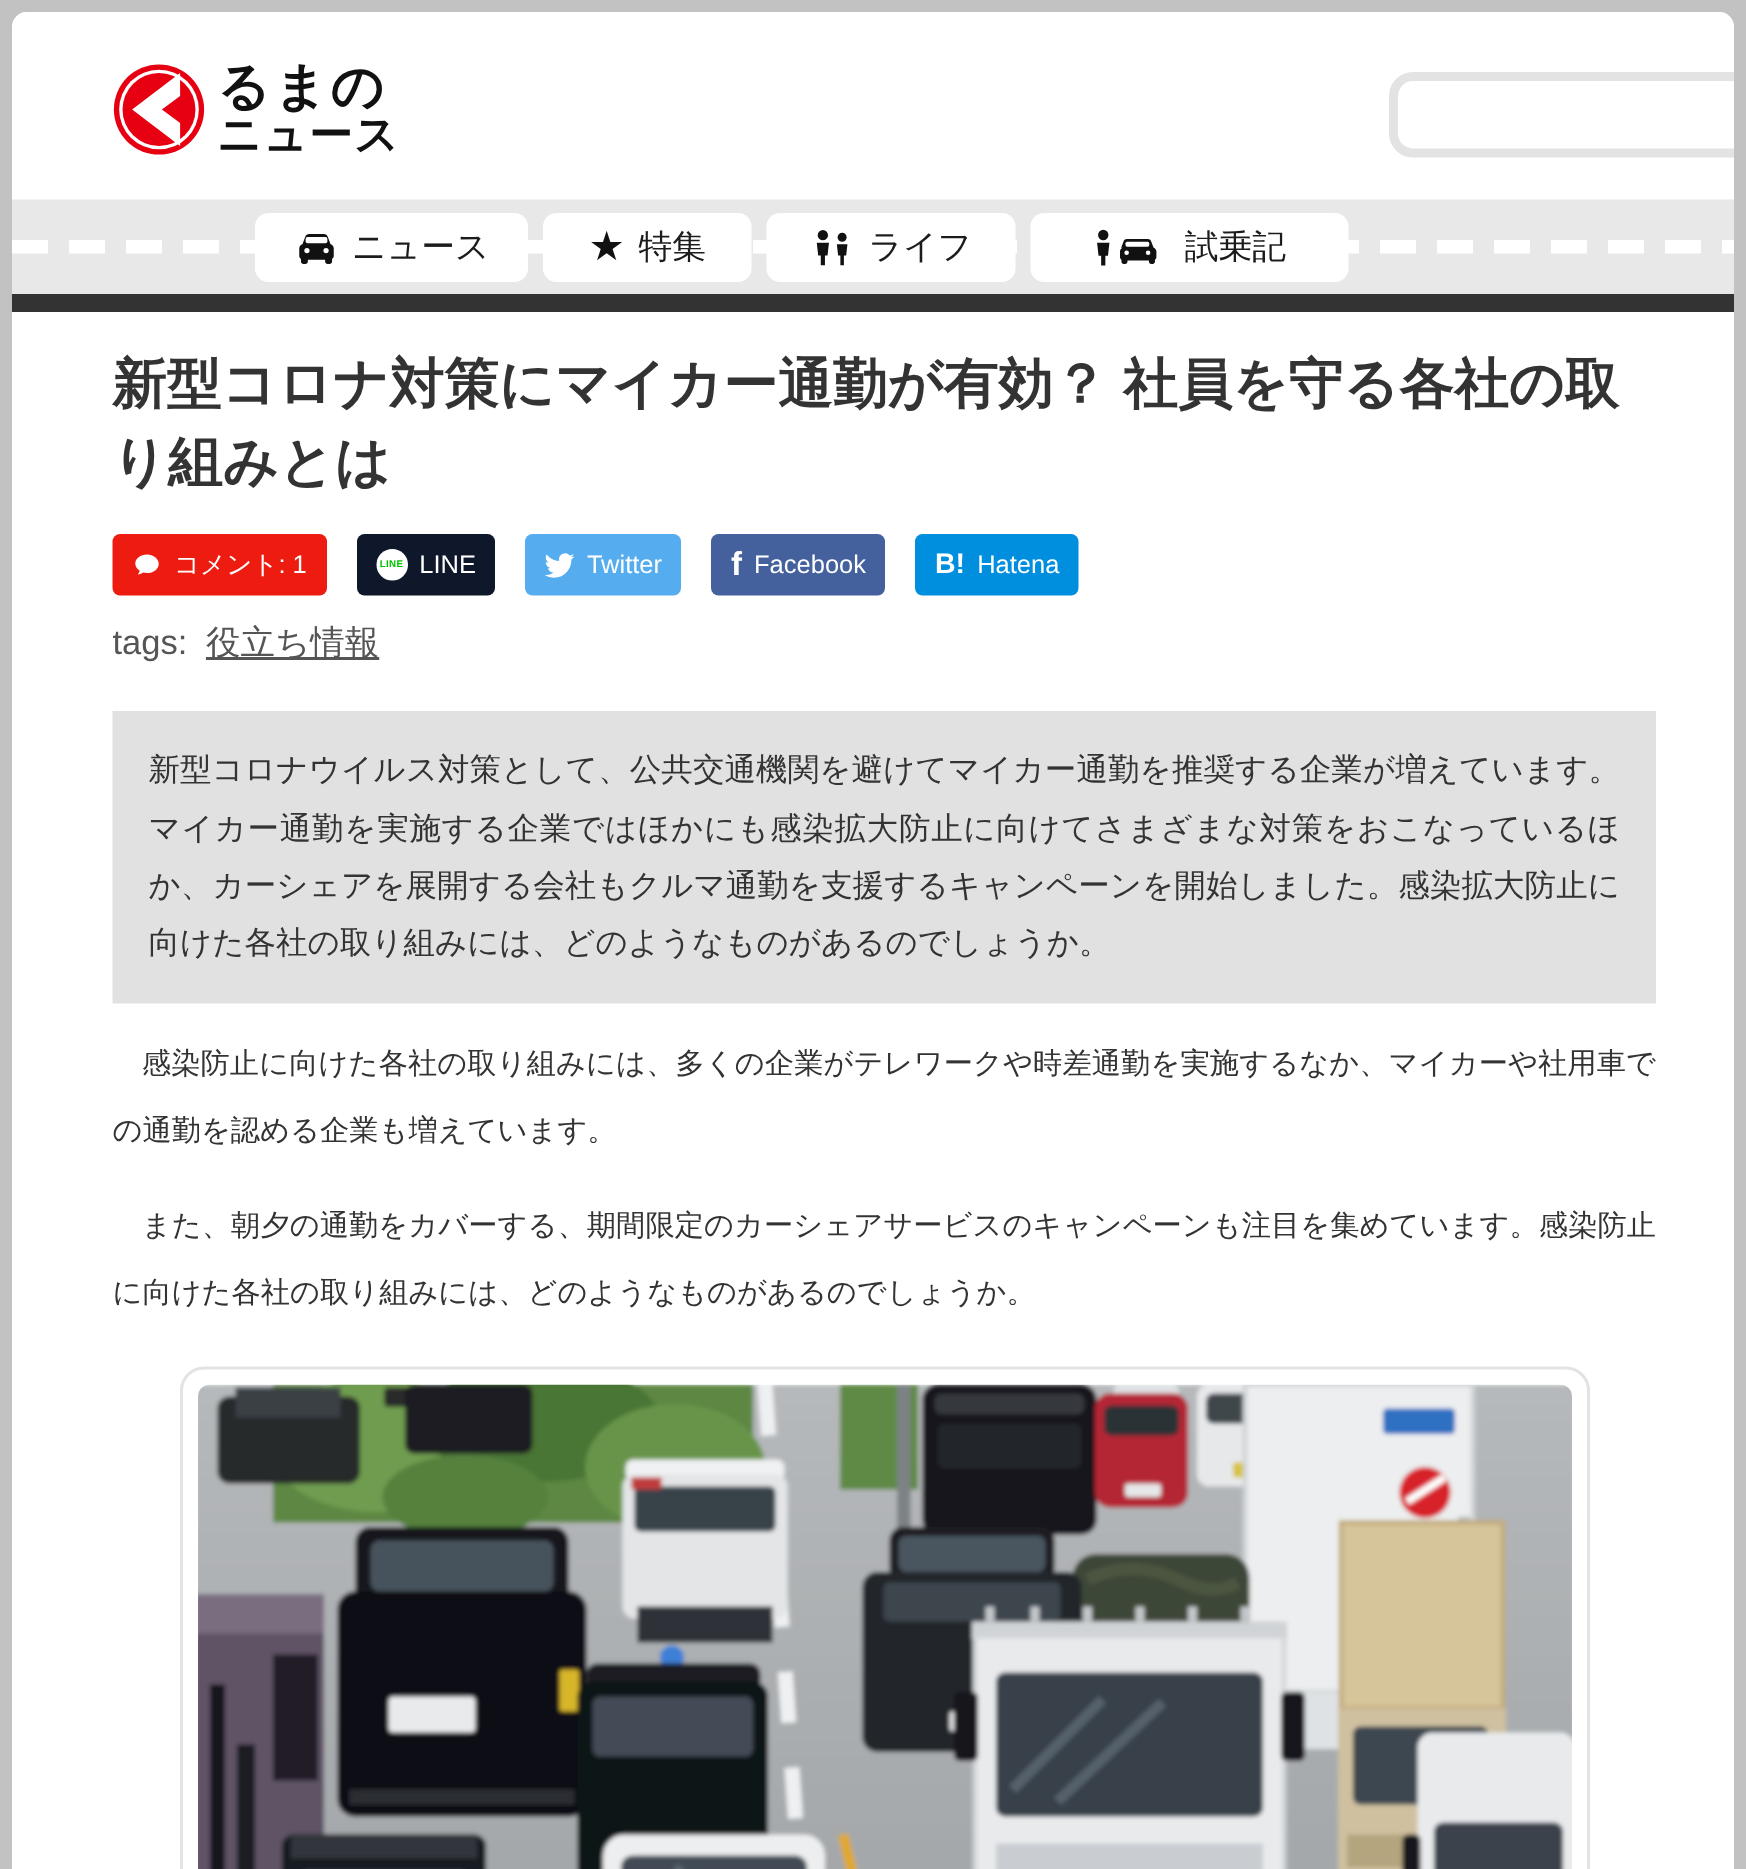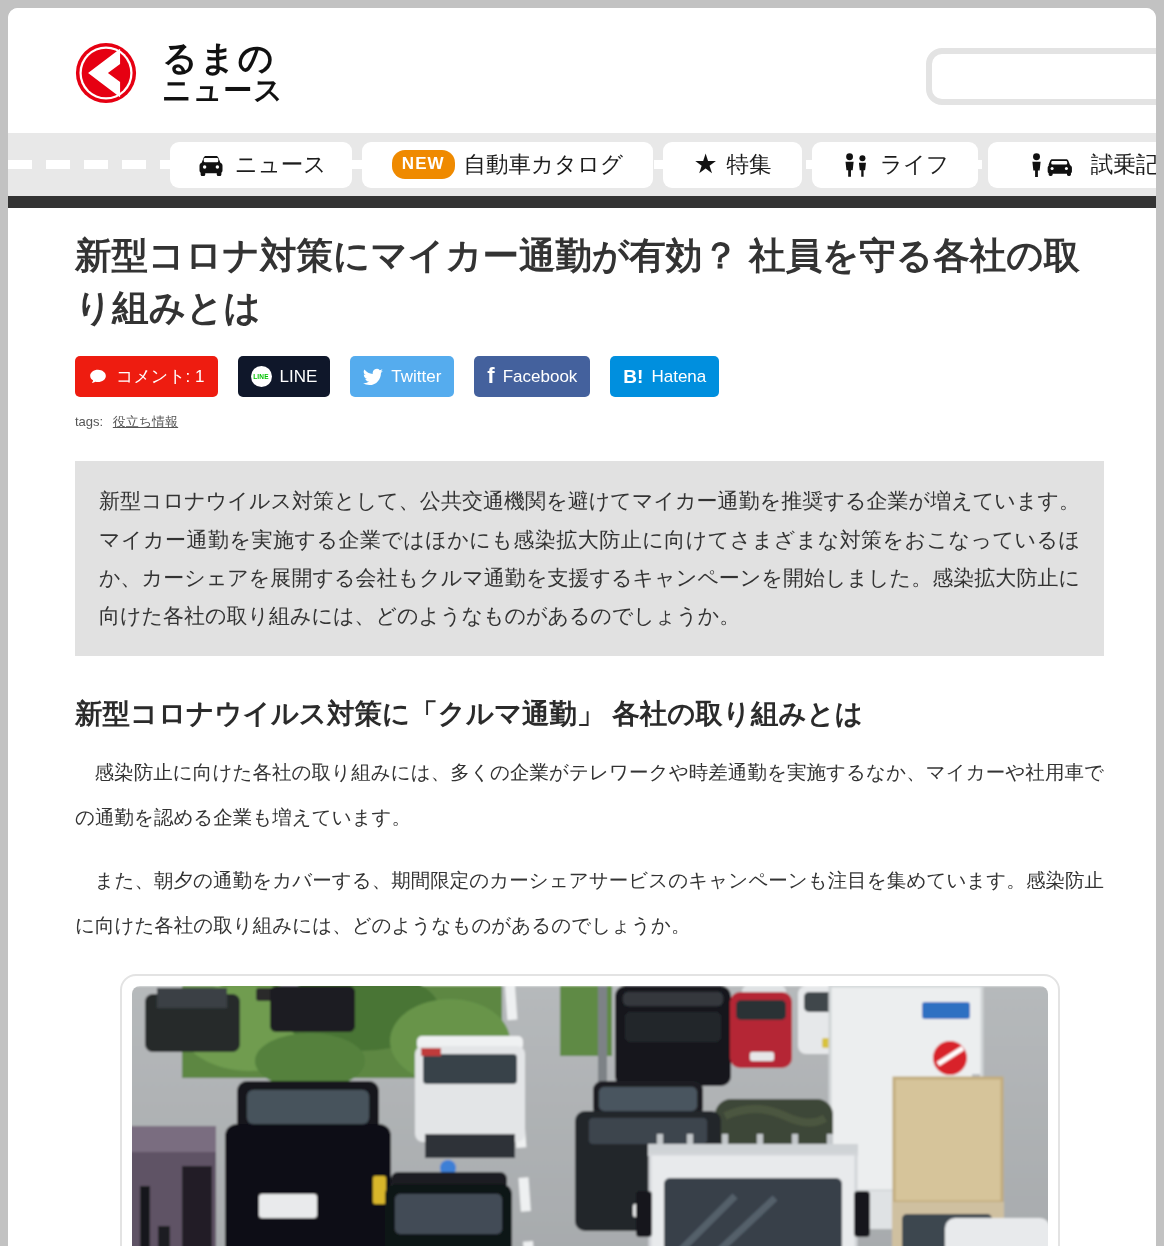--- a/index.html
+++ b/index.html
@@ -12,21 +12,21 @@
   }
   .page {
     position: absolute; left: 8px; top: 8px;
     width: 1148px; height: 1238px;
     background: #fff;
     border-radius: 10px 10px 0 0;
     overflow: hidden;
   }
   
   .site-header { position: relative; height: 125px; background: #fff; }
-  .logo { position: absolute; left: 66px; top: 32px; display: flex; align-items: center; gap: 24px; text-decoration: none; cursor: pointer; }
+  .logo { position: absolute; left: 66px; top: 32px; display: flex; align-items: center; gap: 7px; text-decoration: none; cursor: pointer; }
   .logo-mark { width: 64px; height: 64px; display: block; }
   .logo-text { display: flex; flex-direction: column; line-height: 1.02; color: #111; font-weight: 800; }
   .logo-line1 { font-size: 35px; letter-spacing: 2px; }
   .logo-line2 { font-size: 29px; letter-spacing: 1px; }
   .search-input {
     position: absolute; top: 40px; right: -70px;
     width: 300px; height: 57px;
     border: 6px solid #e3e3e3; border-radius: 16px;
     background: #fff; outline: none;
     font-size: 18px; padding: 0 14px; color: #333;
@@ -81,21 +81,21 @@
   .btn-twitter { background: #55acee; }
   .btn-facebook { background: #44619d; }
   .btn-hatena { background: #008fde; }
   .line-dot {
     width: 21px; height: 21px; border-radius: 50%; background: #fff; color: #00c300;
     display: inline-flex; align-items: center; justify-content: center;
     font-size: 6.5px; font-weight: 800; letter-spacing: .2px;
   }
   .fb-f { font-weight: 800; font-size: 22px; line-height: 1; transform: translateY(-1px); }
   .hatena-b { font-weight: 800; font-size: 19px; line-height: 1; }
-  .tags-row { margin: 16px 0 0; font-size: 13px; color: #555; }
+  .tags-row { margin: 16px 0 0; font-size: 23px; color: #555; }
   .tags-row a { color: #555; text-decoration: underline; cursor: pointer; margin-left: 6px; }
   .summary-box {
     margin-top: 30px; background: #e1e1e1; padding: 21px 24px;
     font-size: 21px; line-height: 1.82; color: #333; text-align: justify;
   }
   h2.section-heading { margin: 40px 0 16px; font-size: 27.5px; font-weight: 700; color: #2b2b2b; }
   .body-p { font-size: 19.5px; line-height: 2.3; color: #333; margin: 18px 0 16px; text-align: justify; }
   
   .photo-frame {
     margin: 26px auto 0; width: 940px;
@@ -132,24 +132,20 @@
     <a class="nav-item w1">
       <svg class="nav-icon" viewBox="0 0 24 24">
         <path fill="#111" d="M4.5 10.2 6 6.3C6.4 5.3 7.1 4.8 8.1 4.8h7.8c1 0 1.7.5 2.1 1.5l1.5 3.9c1 .3 1.7 1.2 1.7 2.3v3.9c0 .7-.3 1.3-.9 1.7v1.4c0 .7-.6 1.3-1.4 1.3h-.9c-.8 0-1.4-.6-1.4-1.3v-1H7.4v1c0 .7-.6 1.3-1.4 1.3h-.9c-.8 0-1.4-.6-1.4-1.3v-1.4c-.6-.4-.9-1-.9-1.7v-3.9c0-1.1.7-2 1.7-2.3z"></path>
         <rect x="6.2" y="6.4" width="11.6" height="3.3" rx="1" fill="#fff"></rect>
         <circle cx="6.9" cy="13.6" r="1.4" fill="#fff"></circle>
           <circle cx="17.1" cy="13.6" r="1.4" fill="#fff"></circle>
       </svg>
       <span>ニュース</span>
     </a>
 
-    <a class="nav-item w2">
-      <span class="new-badge">NEW</span>
-      <span>自動車カタログ</span>
-    </a>
 
     <a class="nav-item w3">
       <span class="star-glyph">★</span>
       <span>特集</span>
     </a>
 
     <a class="nav-item w4">
       <svg class="nav-icon" viewBox="0 0 28 24">
         <circle cx="8" cy="4.3" r="3.2" fill="#111"></circle>
         <path fill="#111" d="M4.2 9h7.6l-.9 8H9.3v6H6.7v-6H5.1z"></path>
@@ -205,21 +201,20 @@
       </button>
     </div>
 
     <div class="tags-row">
       <span>tags:</span>
       <a>役立ち情報</a>
     </div>
 
     <div class="summary-box">新型コロナウイルス対策として、公共交通機関を避けてマイカー通勤を推奨する企業が増えています。マイカー通勤を実施する企業ではほかにも感染拡大防止に向けてさまざまな対策をおこなっているほか、カーシェアを展開する会社もクルマ通勤を支援するキャンペーンを開始しました。感染拡大防止に向けた各社の取り組みには、どのようなものがあるのでしょうか。</div>
 
-    <h2 class="section-heading">新型コロナウイルス対策に「クルマ通勤」 各社の取り組みとは</h2>
 
     <p class="body-p">　感染防止に向けた各社の取り組みには、多くの企業がテレワークや時差通勤を実施するなか、マイカーや社用車での通勤を認める企業も増えています。</p>
     <p class="body-p">　また、朝夕の通勤をカバーする、期間限定のカーシェアサービスのキャンペーンも注目を集めています。感染防止に向けた各社の取り組みには、どのようなものがあるのでしょうか。</p>
 
     <figure class="photo-frame">
       <div class="photo-img">
         <svg viewBox="0 0 920 540" preserveAspectRatio="xMidYMid slice">
           <defs>
             <linearGradient id="road" x1="0" y1="0" x2="0" y2="1">
               <stop offset="0" stop-color="#b6b9bb"></stop>

